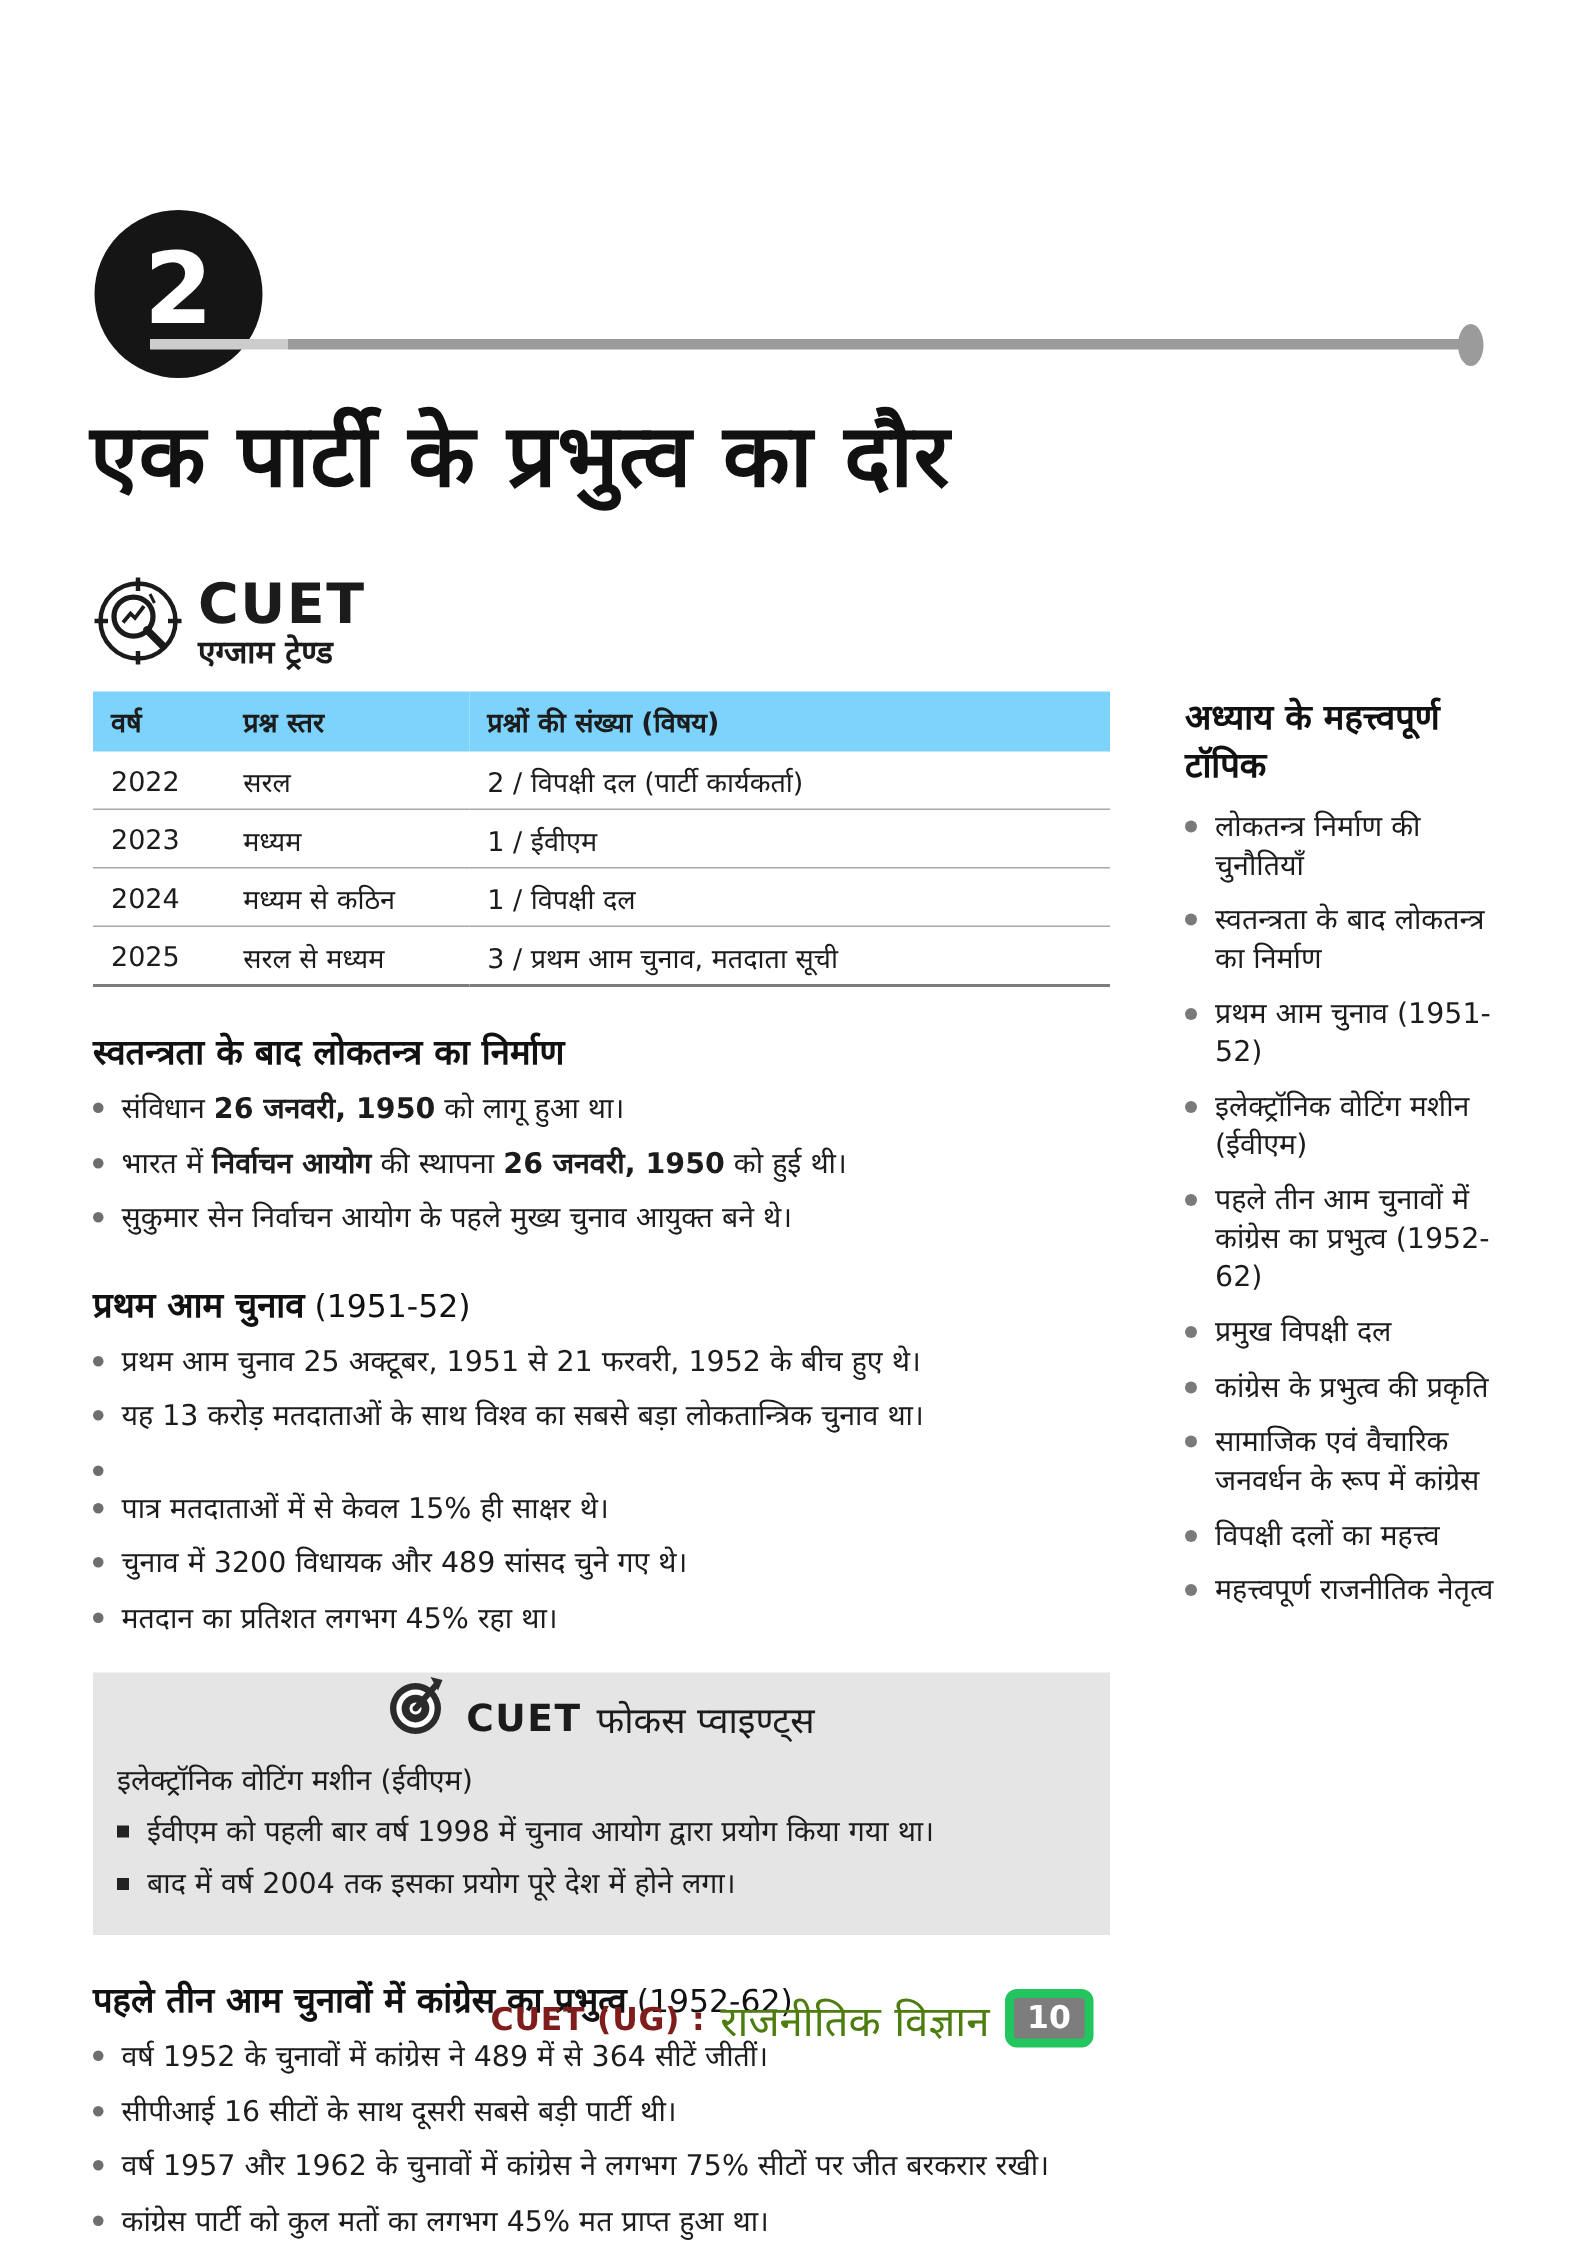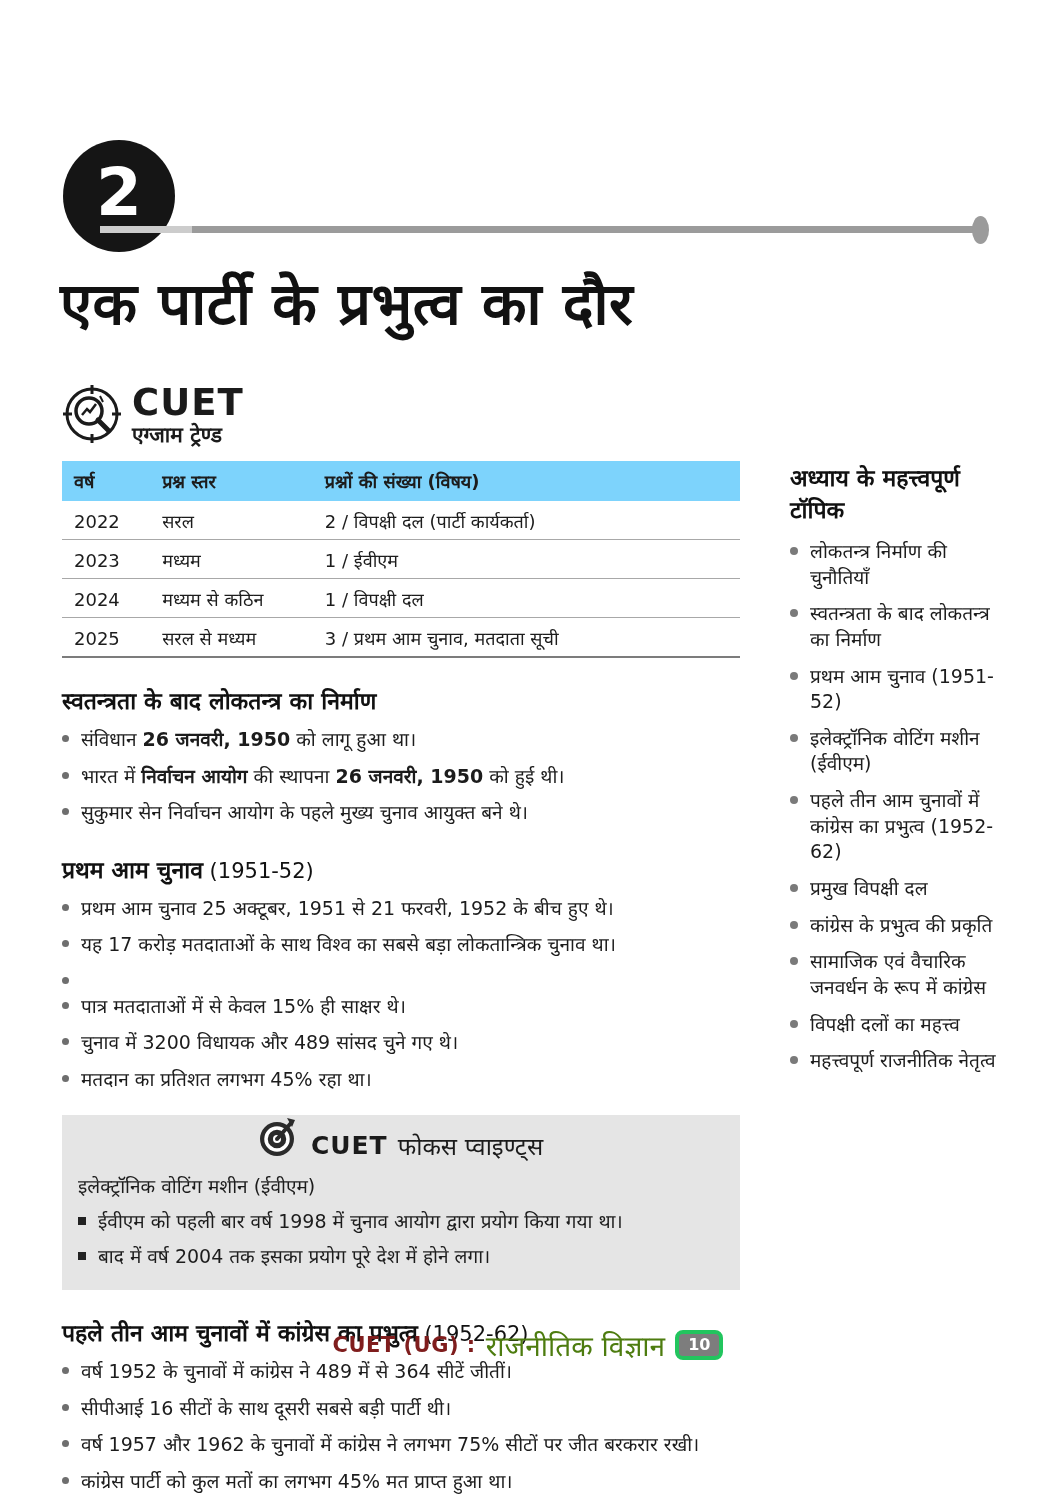--- a/index.html
+++ b/index.html
@@ -122,23 +122,23 @@
   }
 
   
   .footer {
     position: absolute; left: 0; right: 0; top: 1326px;
     display: flex; align-items: center; justify-content: center; gap: 10px;
   }
   .footer .latin { font-size: 21px; font-weight: bold; color: #7f1d1d; letter-spacing: 0.5px; }
   .footer .hindi { font-size: 28px; color: #4d7c0f; }
   .footer .page-badge {
-    background: #7d7d7d; color: #ffffff; font-weight: bold; font-size: 16px;
+    background: #7d7d7d; color: #ffffff; font-weight: bold; font-size: 21px;
     border-radius: 8px; padding: 3px 9px; line-height: 1;
-    border: 4px solid #22c55e;
+    border: 6px solid #22c55e;
   }
 </style>
 </head>
 <body>
 
 <div class="chapter-circle">
   <div class="num">2</div>
 </div>
 <div class="chapter-rule"></div>
 <div class="chapter-rule-dot"></div>
@@ -224,21 +224,21 @@
       <div class="section-heading">
         <span>प्रथम आम चुनाव</span><span class="suffix"> (1951-52)</span>
       </div>
       <ul class="dotlist">
         <li>
             <span class="marker"></span>
             <span>प्रथम आम चुनाव 25 अक्टूबर, 1951 से 21 फरवरी, 1952 के बीच हुए थे।</span>
           </li>
         <li>
             <span class="marker"></span>
-            <span>यह 17 करोड़ मतदाताओं के साथ विश्व का सबसे बड़ा लोकतान्त्रिक चुनाव था।</span>
+            <span>यह 13 करोड़ मतदाताओं के साथ विश्व का सबसे बड़ा लोकतान्त्रिक चुनाव था।</span>
           </li>
         <li>
             <span class="marker"></span>
           </li>
         <li>
             <span class="marker"></span>
             <span>पात्र मतदाताओं में से केवल 15% ही साक्षर थे।</span>
           </li>
         <li>
             <span class="marker"></span>

